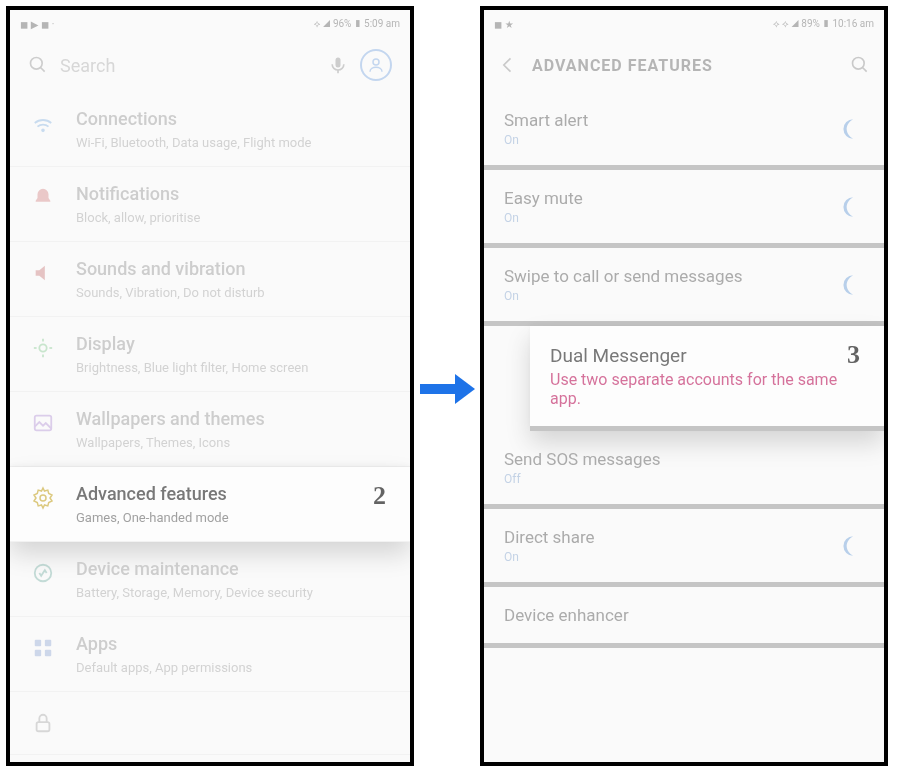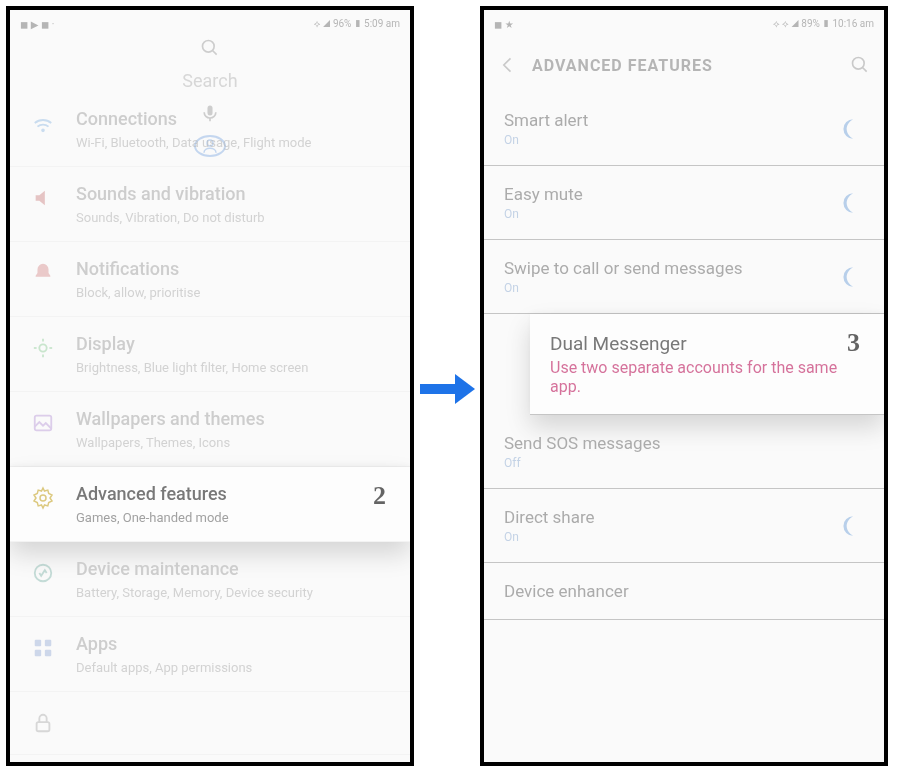--- a/index.html
+++ b/index.html
@@ -36,21 +36,20 @@
   color: #888;
 }
 .status-left { display: flex; gap: 4px; }
 .status-right { display: flex; gap: 2px; align-items: center; }
 .searchrow {
   height: 54px;
   display: flex;
   align-items: center;
   padding: 0 18px;
   gap: 12px;
-  flex-direction: column;
 }
 .search-icon, .mic-icon { width: 20px; height: 20px; color: #b0b0b0; }
 .search-ph { flex: 1; color: #c0c0c0; font-size: 18px; }
 .avatar {
   width: 32px; height: 32px; border-radius: 50%;
   border: 2px solid #a0bfe8;
   display: flex; align-items: center; justify-content: center;
   color: #a0bfe8;
 }
 .list { }
@@ -97,21 +96,21 @@
   gap: 14px;
 }
 .header2 .back { color: #aaa; }
 .header2 .h2title { flex: 1; font-size: 16px; font-weight: 700; letter-spacing: 1px; color: #888; filter: blur(0.6px); }
 .header2 .srch { color: #aaa; }
 
 .item2 {
   display: flex;
   align-items: center;
   padding: 18px 20px;
-  border-bottom: 1px solid #a3a3a3;
+  border-bottom: 5px solid #a3a3a3;
 }
 .item2 .txts { flex: 1; }
 .item2 .t { font-size: 17px; color: #777; filter: blur(0.6px); }
 .item2 .s { font-size: 12px; color: #9fb8d8; margin-top: 3px; filter: blur(0.6px); }
 .item2 .toggle {
   width: 26px; height: 26px;
   color: #8db4e0;
 }
 .item2.highlight { filter: none; margin-left: 46px; }
 .item2.highlight .t { color: #222; filter: none; font-size: 19px; }
@@ -160,39 +159,39 @@
           </svg>
       </div>
       <div class="texts">
         <div class="title">Connections</div>
         <div class="sub">Wi-Fi, Bluetooth, Data usage, Flight mode</div>
       </div>
     </div>
 
     <div class="item dimmed">
       <div class="iconslot">
+        <svg viewBox="0 0 24 24" width="22" height="22" fill="#e0a8a8">
+            <path d="M12 2a6 6 0 0 0-6 6v4l-2 3v1h16v-1l-2-3V8a6 6 0 0 0-6-6z"></path>
+          </svg>
+      </div>
+      <div class="texts">
+        <div class="title">Notifications</div>
+        <div class="sub">Block, allow, prioritise</div>
+      </div>
+    </div>
+
+    <div class="item dimmed">
+      <div class="iconslot">
         <svg viewBox="0 0 24 24" width="22" height="22" fill="#d8a0a0">
             <path d="M4 9v6h4l6 5V4L8 9H4z"></path>
           </svg>
       </div>
       <div class="texts">
         <div class="title">Sounds and vibration</div>
         <div class="sub">Sounds, Vibration, Do not disturb</div>
-      </div>
-    </div>
-
-    <div class="item dimmed">
-      <div class="iconslot">
-        <svg viewBox="0 0 24 24" width="22" height="22" fill="#e0a8a8">
-            <path d="M12 2a6 6 0 0 0-6 6v4l-2 3v1h16v-1l-2-3V8a6 6 0 0 0-6-6z"></path>
-          </svg>
-      </div>
-      <div class="texts">
-        <div class="title">Notifications</div>
-        <div class="sub">Block, allow, prioritise</div>
       </div>
     </div>
 
     <div class="item dimmed">
       <div class="iconslot">
         <svg viewBox="0 0 24 24" width="22" height="22" fill="none" stroke="#a8d8b0" stroke-width="2">
             <circle cx="12" cy="12" r="4"></circle>
             <line x1="12" y1="2" x2="12" y2="5"></line>
             <line x1="12" y1="19" x2="12" y2="22"></line>
             <line x1="2" y1="12" x2="5" y2="12"></line>

